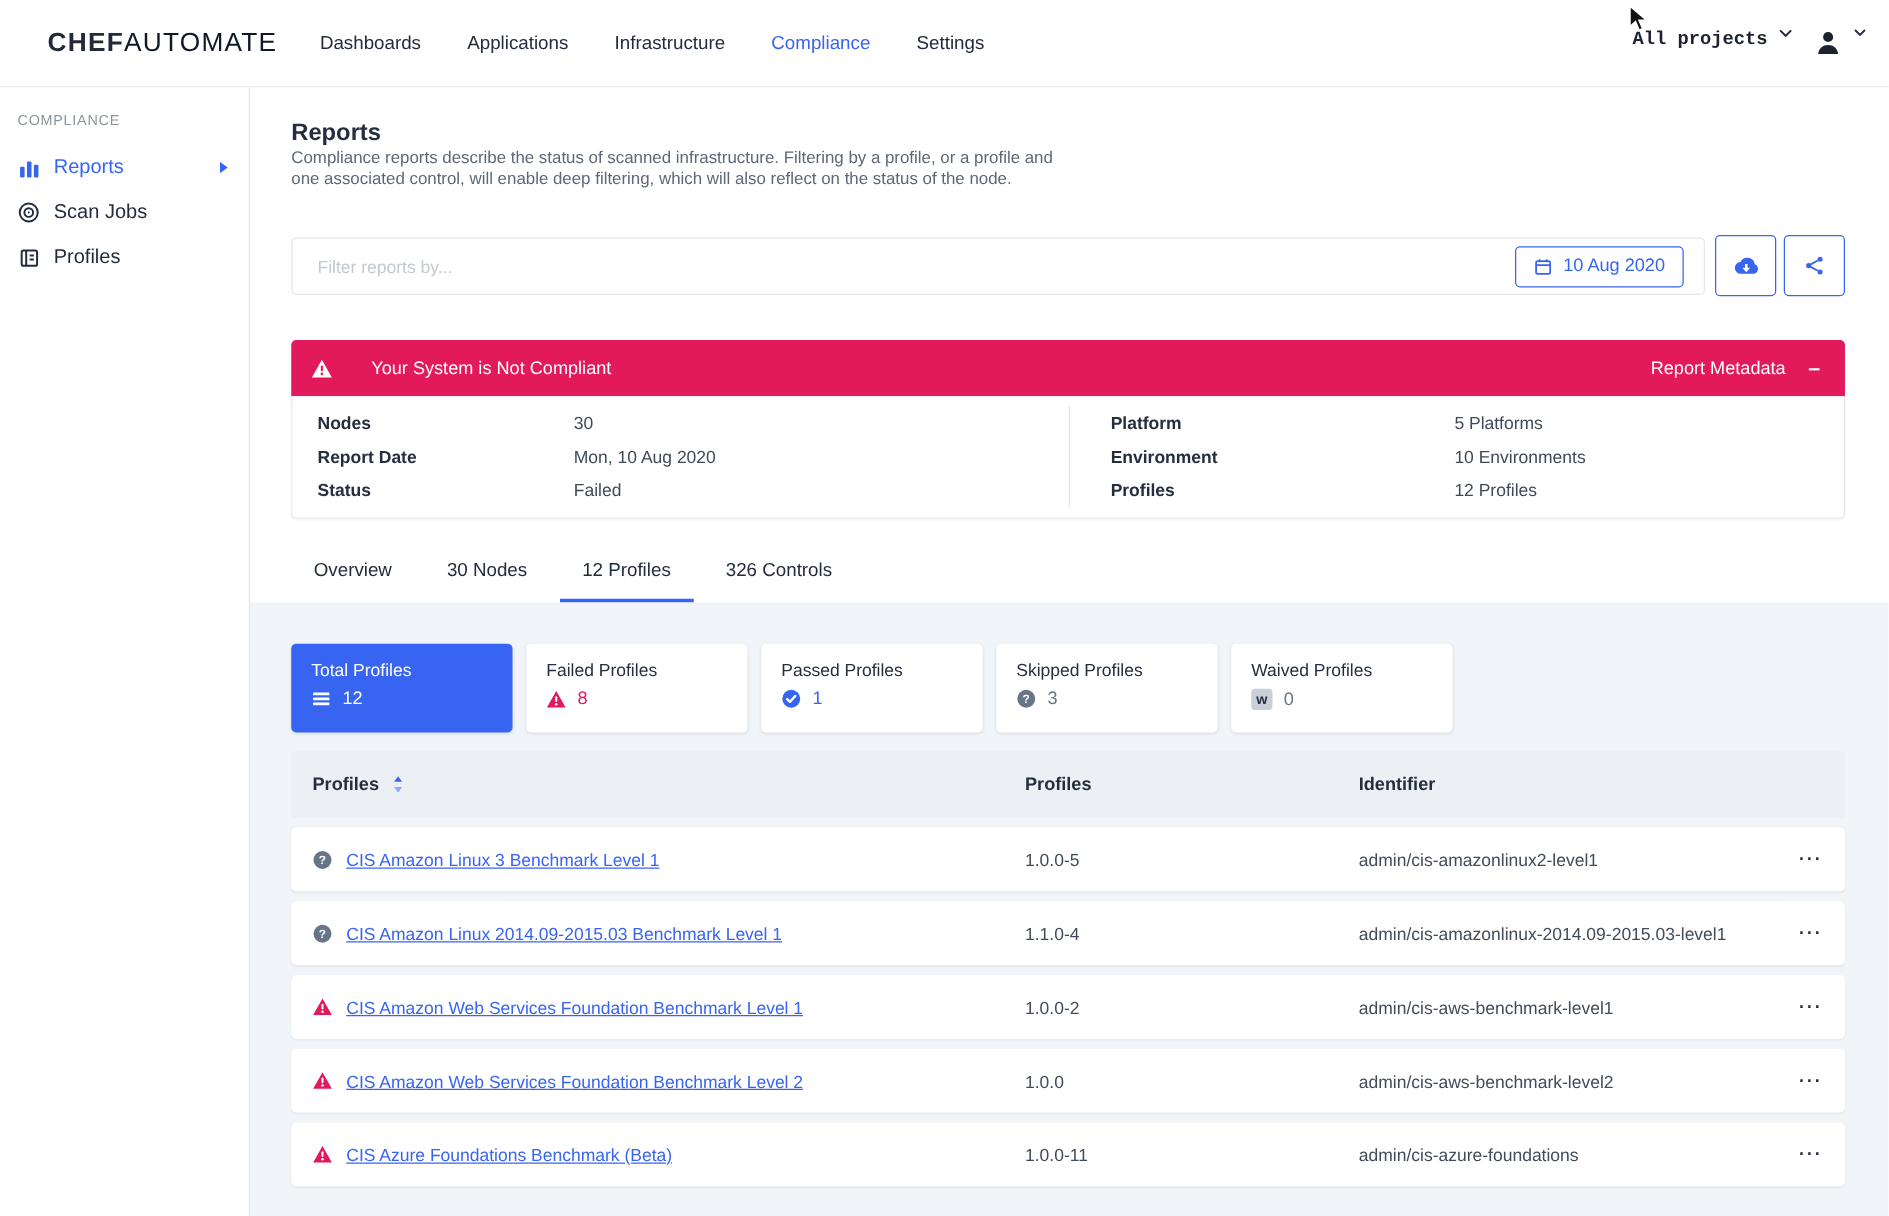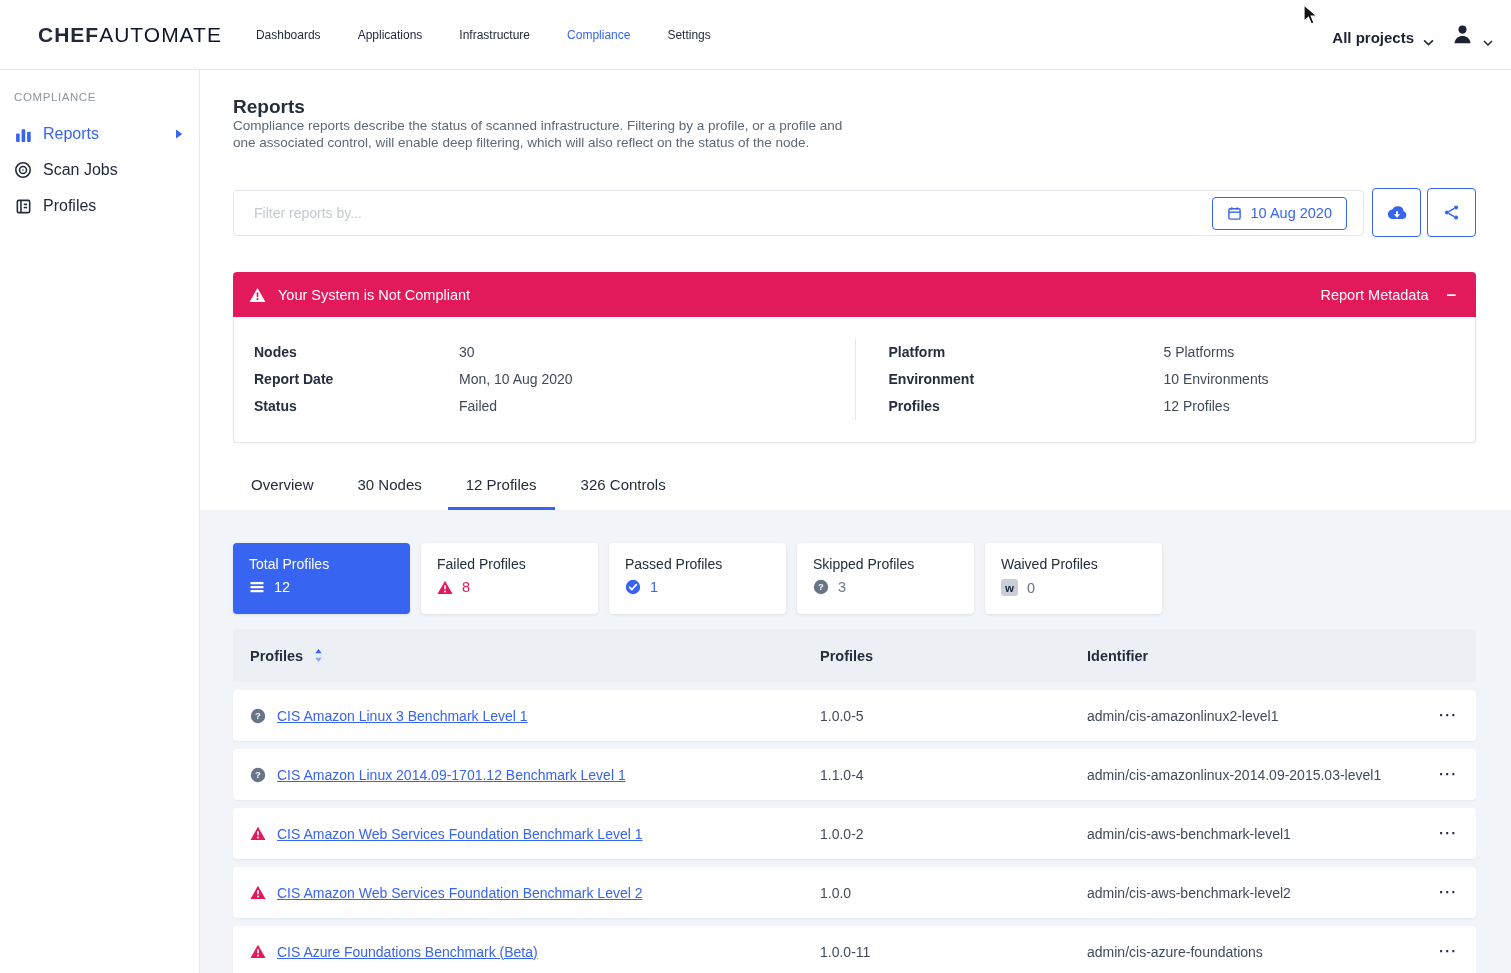--- a/index.html
+++ b/index.html
@@ -13,23 +13,23 @@
 
   
   .topnav {
     height: 70px; background: #fff; border-bottom: 1px solid #e4e7eb;
     display: flex; align-items: center; padding: 0 18px 0 38px;
   }
   .logo { font-size: 21px; font-weight: 700; letter-spacing: 1px; cursor: pointer; white-space: nowrap; }
   .logo .chef { color: #222a3a; }
   .logo .automate { color: #0f172a; font-weight: 400; }
   .nav-links { display: flex; margin-left: 34px; }
-  .nav-link { font-size: 12px; color: #232c3e; margin-right: 37px; cursor: pointer; }
+  .nav-link { font-size: 15px; color: #232c3e; margin-right: 37px; cursor: pointer; }
   .nav-link.active { color: #3864f2; }
-  .topnav-right { margin-left: auto; display: flex; align-items: flex-end; gap: 9px; }
+  .topnav-right { margin-left: auto; display: flex; align-items: flex-start; gap: 9px; font-family: Liberation Mono, monospace; }
   .projects-label { font-weight: 700; font-size: 15px; color: #1b2230; }
   .chev { color: #232c3e; display: inline-flex; }
   .user-icon { color: #1b2230; display: inline-flex; margin-left: 8px; }
 
   
   .app-body { display: flex; height: 903px; }
   .sidebar {
     width: 200px; flex: 0 0 200px; background: #fff; border-right: 1px solid #e4e7eb;
     padding-top: 21px;
   }
@@ -71,30 +71,30 @@
   }
   .sq-btn {
     width: 49px; height: 49px; border: 1px solid #3864f2; border-radius: 4px; background: #fff;
     color: #3864f2; display: inline-flex; align-items: center; justify-content: center; cursor: pointer;
   }
   .sq-btn + .sq-btn { margin-left: -2px; }
 
   
   .banner {
     margin-top: 35px; height: 45px; background: #e2195b; border-radius: 4px 4px 0 0;
-    display: flex; align-items: center; padding: 0 16px; color: #fff;
+    display: flex; align-items: center; padding: 0 16px; color: #fff; gap: 19px;
   }
   .banner-msg { font-size: 14.5px; margin-left: 12px; }
   .banner-right { margin-left: auto; display: flex; align-items: center; gap: 18px; cursor: pointer; }
   .banner-action { font-size: 14.5px; }
   .banner-collapse { font-size: 17px; font-weight: 700; padding-right: 4px; }
 
   .metadata-panel {
     border: 1px solid #e4e7eb; border-top: none; border-radius: 0 0 4px 4px;
-    background: #fff; display: flex; padding: 22px 0; box-shadow: 0 1px 2px rgba(30,40,60,0.05);
+    background: #fff; display: flex; padding: 8px 0; box-shadow: 0 1px 2px rgba(30,40,60,0.05);
   }
   .meta-col { width: 50%; }
   .meta-col.right { border-left: 1px solid #e4e7eb; padding-left: 33px; }
   .meta-col.left { padding-left: 20px; }
   .meta-row { display: flex; line-height: 27px; font-size: 14px; }
   .meta-label { font-weight: 700; color: #242e3e; }
   .meta-col.left .meta-label { width: 205px; }
   .meta-col.right .meta-label { width: 275px; }
   .meta-value { color: #3f4a59; }
 
@@ -413,21 +413,21 @@
       </div>
 
       <div class="tbl-row">
         <div class="col-name row-name">
           <span class="row-status">
             <svg width="16" height="16" viewBox="0 0 16 16">
                 <circle cx="8" cy="8" r="7.2" fill="#687588"></circle>
                 <text x="8" y="11.4" text-anchor="middle" font-size="9.5" font-weight="bold" fill="#fff" font-family="Liberation Sans, sans-serif">?</text>
               </svg>
           </span>
-          <span class="profile-link">CIS Amazon Linux 2014.09-1701.12 Benchmark Level 1</span>
+          <span class="profile-link">CIS Amazon Linux 2014.09-2015.03 Benchmark Level 1</span>
         </div>
         <div class="col-version">1.1.0-4</div>
         <div class="col-id">admin/cis-amazonlinux-2014.09-2015.03-level1</div>
         <div class="col-menu"><span class="menu-dots">⋯</span></div>
       </div>
 
       <div class="tbl-row">
         <div class="col-name row-name">
           <span class="row-status">
             <svg width="16" height="15" viewBox="0 0 16 15">

